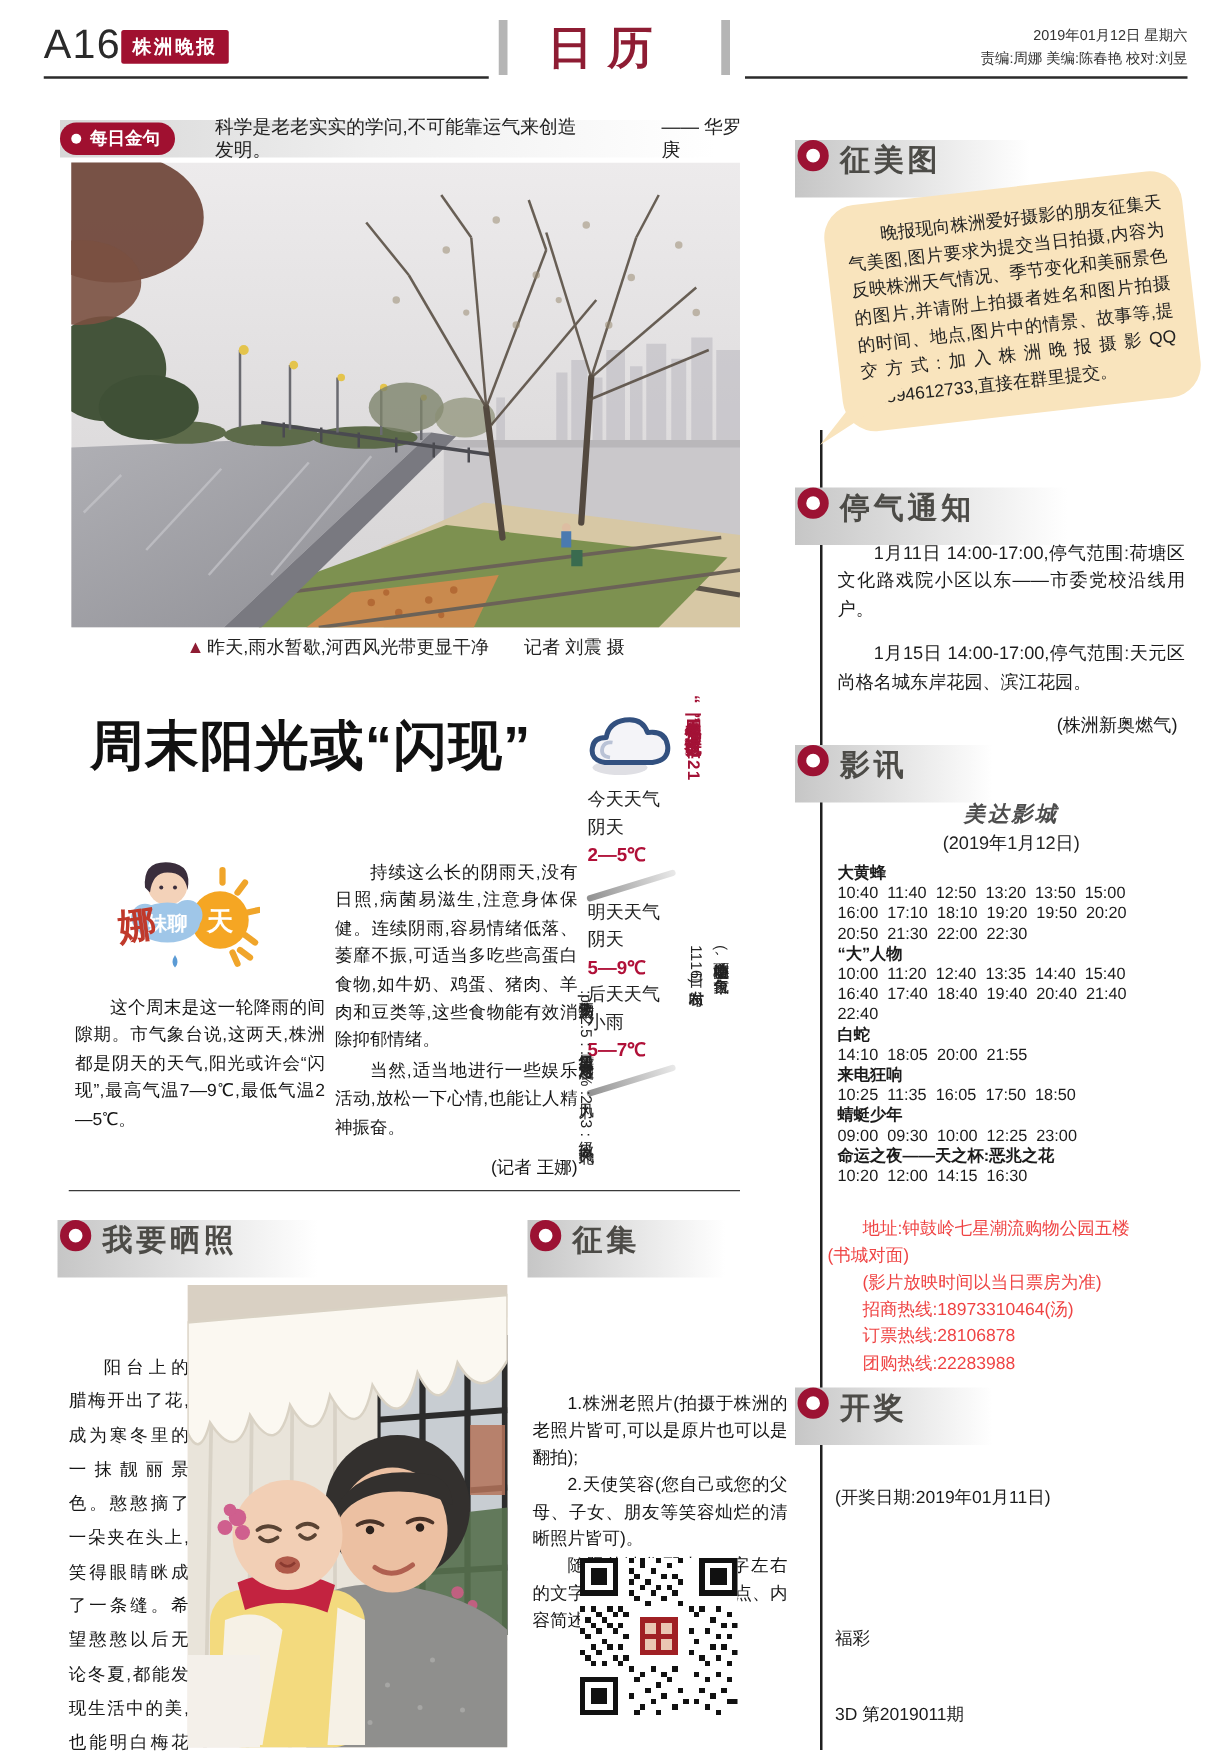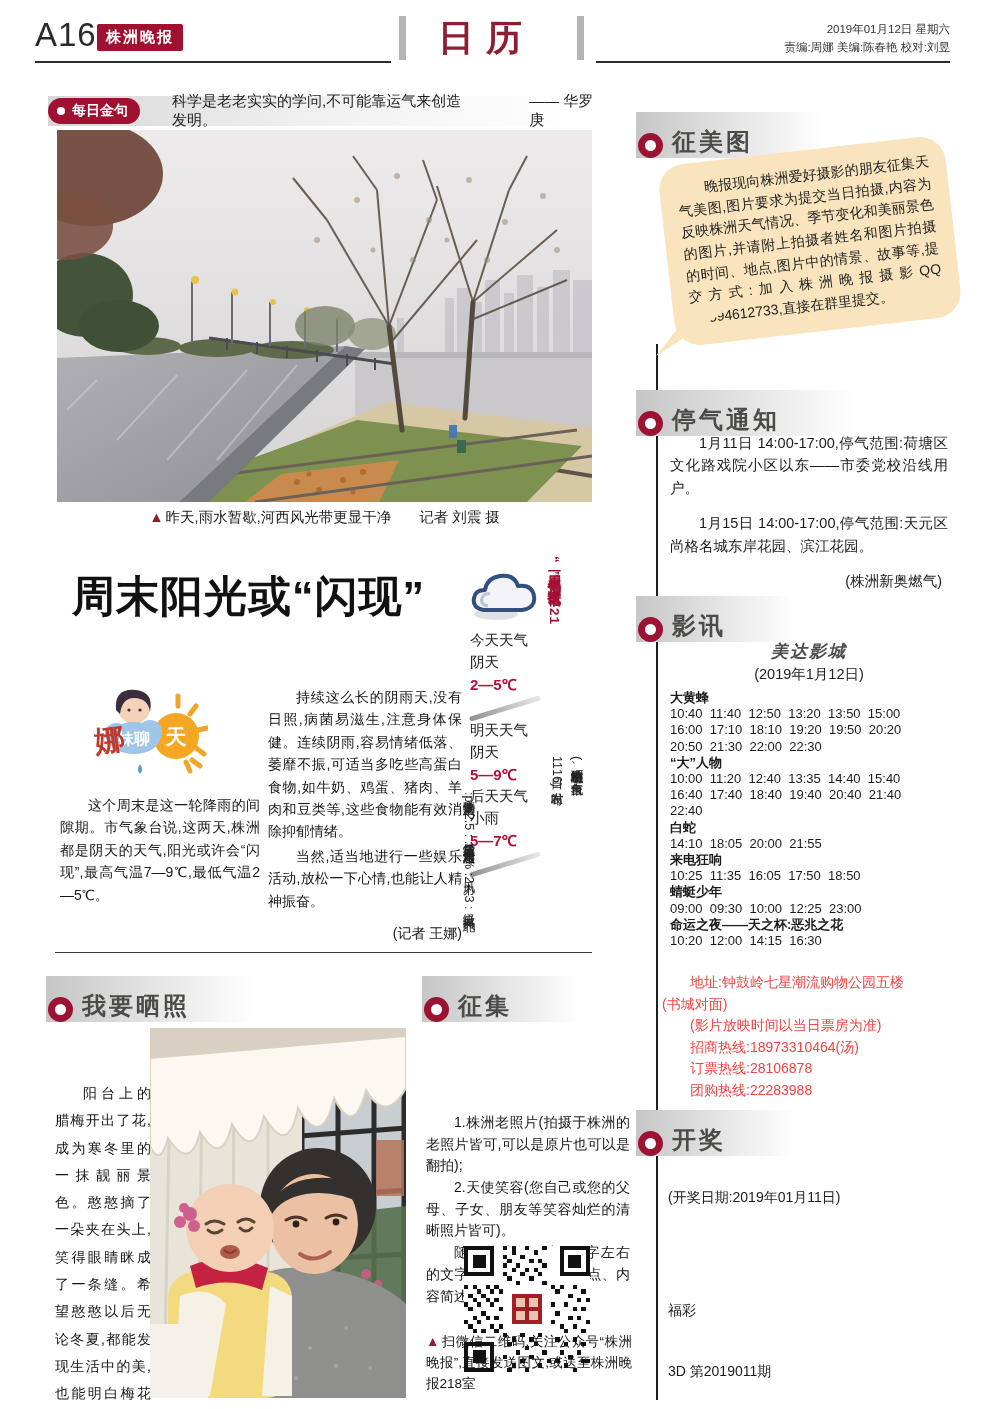--- a/index.html
+++ b/index.html
@@ -9,21 +9,21 @@
   
   .pageno{font-size:33px;color:#2a2a2a;letter-spacing:1px;}
   .logo{background:#a01030;color:#fff;font-weight:bold;font-size:15px;padding:4px 9px;
         border-radius:2px;font-family:"Liberation Serif",serif;letter-spacing:2px;}
   .paper-title{font-size:36px;font-weight:bold;color:#8e1c33;letter-spacing:12px;
                font-family:Liberation Serif, serif;}
   .vbar{width:7px;height:44px;background:#b5b5b5;}
   .dateblock{font-size:11.5px;color:#333;text-align:right;line-height:1.6;}
   .hrule{border-top:2px solid #2b2b2b;height:0;}
   
-  .sec-head{display:flex;align-items:flex-end;gap:9px;height:46px;padding:0 36px 0 2px;
+  .sec-head{display:flex;align-items:flex-start;gap:9px;height:46px;padding:0 36px 0 2px;
             background:linear-gradient(90deg,#c6c6c6 0%,#e6e6e6 55%,rgba(255,255,255,0) 100%);}
   .ring{width:11px;height:11px;border:7px solid #9c1233;border-radius:50%;background:#fff;flex:0 0 auto;}
   .sec-title{font-size:24px;font-weight:bold;color:#4c4b47;letter-spacing:3px;
              font-family:"Liberation Serif",serif;white-space:nowrap;}
   
   .quote-row{display:flex;align-items:center;gap:14px;height:30px;
              background:linear-gradient(90deg,#d7d7d7 0%,#efefef 45%,rgba(255,255,255,0) 95%);}
   .quote-badge{display:flex;align-items:center;gap:7px;background:#a01030;color:#fff;
                font-weight:bold;font-size:14px;padding:4px 12px 4px 9px;border-radius:15px;white-space:nowrap;}
   .quote-dot{width:8px;height:8px;background:#fff;border-radius:50%;}
@@ -432,23 +432,20 @@
           <rect x="2" y="24" width="3" height="3"></rect>
       </g>
       <rect x="11" y="11" width="7" height="7" fill="#a02024"></rect>
       <g fill="#f3d9c2" opacity="0.9">
         <rect x="12" y="12" width="2" height="2"></rect>
           <rect x="15" y="12" width="2" height="2"></rect>
         <rect x="12" y="15" width="2" height="2"></rect>
           <rect x="15" y="15" width="2" height="2"></rect>
       </g>
     </svg>
-  </div>
-  <div class="abs qr-cap" style="left:426px;top:1332px;">
-    <span class="cap-marker">▲</span><span>扫微信二维码,关注公众号“株洲晚报”,直接发送图文,或送至株洲晚报218室</span>
   </div>
 
   <div class="abs vline" style="left:656px;top:344px;height:1056px;"></div>
 
   <div class="abs sec-head" style="left:636px;top:112px;width:150px;">
     <span class="ring"></span>
     <span class="sec-title">征美图</span>
   </div>
   <div class="abs bubble" style="left:666px;top:150px;width:254px;">
     <p>晚报现向株洲爱好摄影的朋友征集天气美图,图片要求为提交当日拍摄,内容为反映株洲天气情况、季节变化和美丽景色的图片,并请附上拍摄者姓名和图片拍摄的时间、地点,图片中的情景、故事等,提交方式:加入株洲晚报摄影QQ群:594612733,直接在群里提交。</p>

